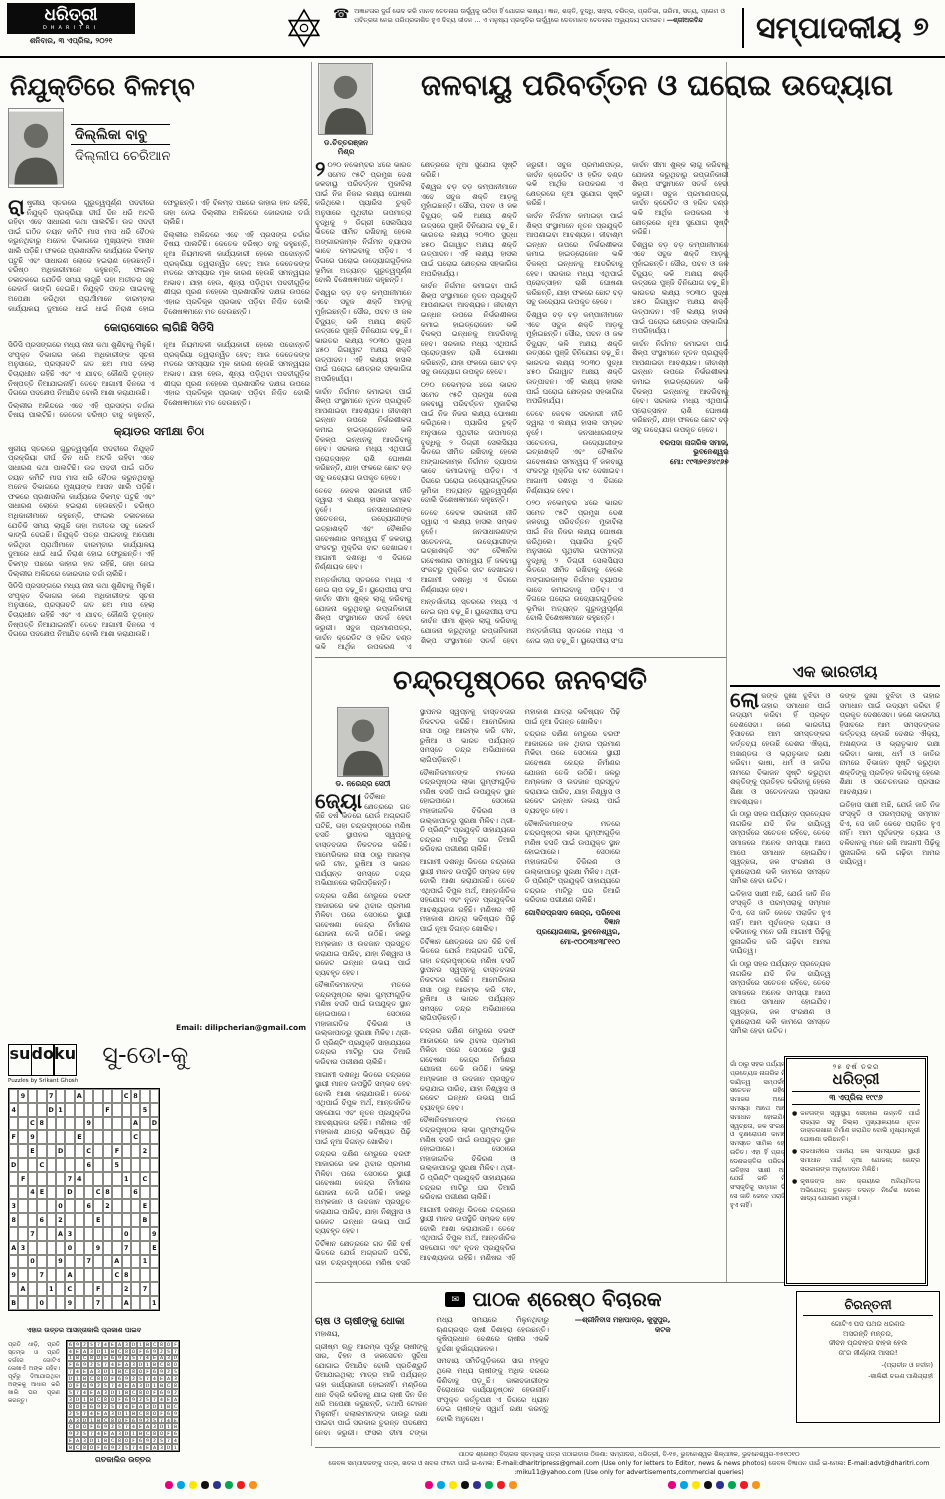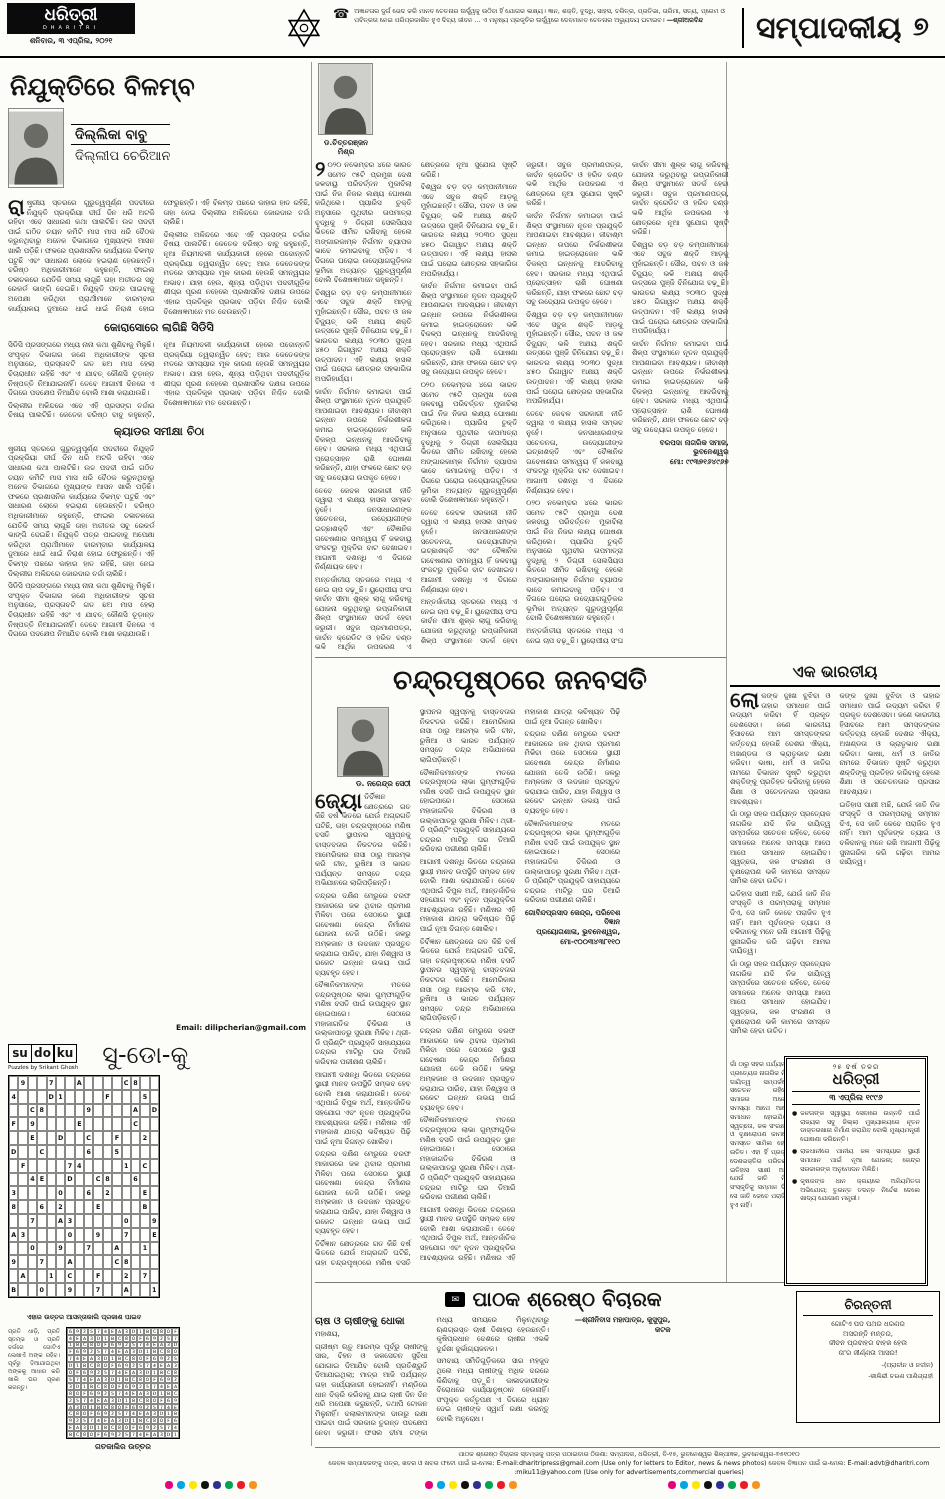--- a/index.html
+++ b/index.html
@@ -29,21 +29,21 @@
 
 
 .cols{column-gap:9px;column-fill:auto;overflow:hidden}
 .c2{column-count:2}.c4{column-count:4}.c6{column-count:6}
 .cols p{font-size:7.2px;line-height:9.6px;text-align:justify;margin-bottom:3px}
 .dropcap{float:left;font-size:21px;line-height:19px;font-weight:bold;padding-right:2px}
 .subhead{column-span:all;text-align:center;font-weight:bold;font-size:11px;margin:5px 0;line-height:14px}
 .letter-title{font-size:10px;font-weight:bold;margin-bottom:2px;line-height:12px}
 .sig{text-align:right;font-weight:bold;font-size:7.2px;line-height:9.6px}
 .flow-photo{width:52px;height:70px;margin:0 auto 2px;border:1px solid #888}
-.flow-byline{text-align:right;font-weight:bold;font-size:7.5px;margin-bottom:4px;line-height:9px}
+.flow-byline{text-align:center;font-weight:bold;font-size:7.5px;margin-bottom:4px;line-height:9px}
 .avatar{width:100%;height:100%;display:block}
 
 
 .left-article{position:absolute;left:8px;top:70px;width:302px;height:982px}
 .left-article h1{font-size:25px;font-weight:bold;line-height:30px;margin:2px 0 6px 2px}
 .author-row{display:flex;gap:7px;height:84px;margin-bottom:6px}
 .head-photo{width:56px;height:80px;border:1px solid #888;flex:0 0 auto}
 .byline-block{padding-top:16px}
 .kicker{font-size:13.5px;font-weight:bold;border-top:1px solid #000;border-bottom:1px solid #000;padding:1px 4px;line-height:17px}
 .author-name{font-size:13px;margin-top:3px;padding-left:4px}
@@ -86,21 +86,21 @@
 .letters{position:absolute;left:315px;top:1286px;width:477px;height:160px}
 .letters-head{display:flex;justify-content:center;align-items:center;gap:7px;height:26px}
 .mail-icon{width:20px;height:15px;background:#000;color:#fff;font-size:9px;line-height:15px;text-align:center;border-radius:2px}
 .letters-title{font-size:20px;font-weight:bold}
 .letters-body{height:128px;margin-top:3px}
 
 
 .sudoku{position:absolute;left:8px;top:1044px;width:302px;height:426px}
 .sud-head{display:flex;align-items:flex-start;gap:10px}
 .brand{display:flex}
-.brand span{display:block;width:24px;height:19px;border:1.5px solid #000;font-size:12px;font-weight:bold;text-align:center;line-height:17px;margin-right:-1.5px}
+.brand span{display:block;width:24px;height:32px;border:1.5px solid #000;font-size:16px;font-weight:bold;text-align:center;line-height:17px;margin-right:-1.5px}
 .credit{font-size:5.6px;margin-top:1px}
 .sud-title{font-size:24px;font-weight:normal;margin-left:14px;line-height:22px}
 .sgrid{display:grid;grid-template-columns:repeat(16,1fr);width:152px;border:1.5px solid #000;margin-top:5px;background:#fff}
 .sgrid span{border:0.5px solid #8a8a84;height:13.8px;display:flex;align-items:center;justify-content:center;font-size:6.4px;font-weight:bold}
 .sgrid.solution{width:114px;margin-top:0}
 .sgrid.solution span{height:6.9px;font-size:4.6px;font-weight:normal}
 .sud-cap{width:152px;text-align:center;font-size:6.6px;font-weight:bold;margin:15px 0 6px}
 .sud-lower{display:flex;gap:6px}
 .side-note{width:52px;font-size:5.8px;line-height:8px;text-align:justify}
 .sud-cap2{width:114px;margin-left:58px;text-align:center;font-size:7.5px;font-weight:bold;margin-top:3px}
@@ -174,20 +174,21 @@
   </section>
 
   <section class="climate">
     <div class="photo">
       <svg class="avatar" viewBox="0 0 40 54">
           <rect width="40" height="54" fill="#cfcfcb"></rect>
           <circle cx="20" cy="18" r="9" fill="#6b6b66"></circle>
           <path d="M4 54 Q4 34 20 34 Q36 34 36 54 Z" fill="#50504a"></path>
         </svg>
     </div>
+    <h1>ଜଳବାୟୁ ପରିବର୍ତ୍ତନ ଓ ଘରୋଇ ଉଦ୍ୟୋଗ</h1>
     <div class="byline">ଡ.ଚିତ୍ତରଞ୍ଜନ ମିଶ୍ର</div>
     <div class="climate-body cols c6">
         <p><span class="dropcap">୨</span>୦୨୦ ନଭେମ୍ବର ୪ରେ ଭାରତ ସମେତ ୯୫ଟି ପ୍ରମୁଖ ଦେଶ ଜଳବାୟୁ ପରିବର୍ତ୍ତନ ମୁକାବିଲା ପାଇଁ ନିଜ ନିଜର ଲକ୍ଷ୍ୟ ଘୋଷଣା କରିଥିଲେ। ପ୍ୟାରିସ ଚୁକ୍ତି ଅନୁସାରେ ପୃଥିବୀର ତାପମାତ୍ରା ବୃଦ୍ଧିକୁ ୨ ଡିଗ୍ରୀ ସେଲସିୟସ ଭିତରେ ସୀମିତ ରଖିବାକୁ ହେଲେ ଅଙ୍ଗାରକାମ୍ଳ ନିର୍ଗମନ ବ୍ୟାପକ ଭାବେ କମାଇବାକୁ ପଡ଼ିବ। ଏ ଦିଗରେ ଘରୋଇ ଉଦ୍ୟୋଗଗୁଡ଼ିକର ଭୂମିକା ଅତ୍ୟନ୍ତ ଗୁରୁତ୍ୱପୂର୍ଣ୍ଣ ବୋଲି ବିଶେଷଜ୍ଞମାନେ କହୁଛନ୍ତି।</p>
         <p>ବିଶ୍ୱର ବଡ଼ ବଡ଼ କମ୍ପାନୀମାନେ ଏବେ ସବୁଜ ଶକ୍ତି ଆଡ଼କୁ ମୁହାଁଇଛନ୍ତି। ସୌର, ପବନ ଓ ଜଳ ବିଦ୍ୟୁତ୍ ଭଳି ଅକ୍ଷୟ ଶକ୍ତି ଉତ୍ସରେ ପୁଞ୍ଜି ବିନିଯୋଗ ବଢ଼ୁଛି। ଭାରତର ଲକ୍ଷ୍ୟ ୨୦୩୦ ସୁଦ୍ଧା ୪୫୦ ଗିଗାୱାଟ ଅକ୍ଷୟ ଶକ୍ତି ଉତ୍ପାଦନ। ଏହି ଲକ୍ଷ୍ୟ ହାସଲ ପାଇଁ ଘରୋଇ କ୍ଷେତ୍ରର ସହଭାଗିତା ଅପରିହାର୍ଯ୍ୟ।</p>
         <p>କାର୍ବନ ନିର୍ଗମନ କମାଇବା ପାଇଁ ଶିଳ୍ପ ସଂସ୍ଥାମାନେ ନୂତନ ପ୍ରଯୁକ୍ତି ଆପଣାଇବା ଆବଶ୍ୟକ। ଜୀବାଶ୍ମ ଇନ୍ଧନ ଉପରେ ନିର୍ଭରଶୀଳତା କମାଇ ହାଇଡ୍ରୋଜେନ ଭଳି ବିକଳ୍ପ ଇନ୍ଧନକୁ ଆଦରିବାକୁ ହେବ। ସରକାର ମଧ୍ୟ ଏଥିପାଇଁ ପ୍ରୋତ୍ସାହନ ରାଶି ଘୋଷଣା କରିଛନ୍ତି, ଯାହା ଫଳରେ ଛୋଟ ବଡ଼ ସବୁ ଉଦ୍ୟୋଗ ଉପକୃତ ହେବେ।</p>
         <p>ତେବେ କେବଳ ସରକାରୀ ନୀତି ଦ୍ୱାରା ଏ ଲକ୍ଷ୍ୟ ହାସଲ ସମ୍ଭବ ନୁହେଁ। ଜନସାଧାରଣଙ୍କ ସଚେତନତା, ଉଦ୍ୟୋଗୀଙ୍କ ଇଚ୍ଛାଶକ୍ତି ଏବଂ ବୈଜ୍ଞାନିକ ଗବେଷଣାର ସମନ୍ୱୟ ହିଁ ଜଳବାୟୁ ସଂକଟରୁ ମୁକ୍ତିର ବାଟ ଦେଖାଇବ। ଆଗାମୀ ଦଶନ୍ଧି ଏ ଦିଗରେ ନିର୍ଣ୍ଣାୟକ ହେବ।</p>
         <p>ଅନ୍ତର୍ଜାତୀୟ ସ୍ତରରେ ମଧ୍ୟ ଏ ନେଇ ଚାପ ବଢ଼ୁଛି। ୟୁରୋପୀୟ ସଂଘ କାର୍ବନ ସୀମା ଶୁଳ୍କ ଲାଗୁ କରିବାକୁ ଯୋଜନା କରୁଥିବାରୁ ରପ୍ତାନିକାରୀ ଶିଳ୍ପ ସଂସ୍ଥାମାନେ ସତର୍କ ହେବା ଜରୁରୀ। ସବୁଜ ପ୍ରମାଣପତ୍ର, କାର୍ବନ କ୍ରେଡିଟ ଓ ହରିତ ବଣ୍ଡ ଭଳି ଆର୍ଥିକ ଉପକରଣ ଏ କ୍ଷେତ୍ରରେ ନୂଆ ସୁଯୋଗ ସୃଷ୍ଟି କରିଛି।</p>
         <p>ବିଶ୍ୱର ବଡ଼ ବଡ଼ କମ୍ପାନୀମାନେ ଏବେ ସବୁଜ ଶକ୍ତି ଆଡ଼କୁ ମୁହାଁଇଛନ୍ତି। ସୌର, ପବନ ଓ ଜଳ ବିଦ୍ୟୁତ୍ ଭଳି ଅକ୍ଷୟ ଶକ୍ତି ଉତ୍ସରେ ପୁଞ୍ଜି ବିନିଯୋଗ ବଢ଼ୁଛି। ଭାରତର ଲକ୍ଷ୍ୟ ୨୦୩୦ ସୁଦ୍ଧା ୪୫୦ ଗିଗାୱାଟ ଅକ୍ଷୟ ଶକ୍ତି ଉତ୍ପାଦନ। ଏହି ଲକ୍ଷ୍ୟ ହାସଲ ପାଇଁ ଘରୋଇ କ୍ଷେତ୍ରର ସହଭାଗିତା ଅପରିହାର୍ଯ୍ୟ।</p>
         <p>କାର୍ବନ ନିର୍ଗମନ କମାଇବା ପାଇଁ ଶିଳ୍ପ ସଂସ୍ଥାମାନେ ନୂତନ ପ୍ରଯୁକ୍ତି ଆପଣାଇବା ଆବଶ୍ୟକ। ଜୀବାଶ୍ମ ଇନ୍ଧନ ଉପରେ ନିର୍ଭରଶୀଳତା କମାଇ ହାଇଡ୍ରୋଜେନ ଭଳି ବିକଳ୍ପ ଇନ୍ଧନକୁ ଆଦରିବାକୁ ହେବ। ସରକାର ମଧ୍ୟ ଏଥିପାଇଁ ପ୍ରୋତ୍ସାହନ ରାଶି ଘୋଷଣା କରିଛନ୍ତି, ଯାହା ଫଳରେ ଛୋଟ ବଡ଼ ସବୁ ଉଦ୍ୟୋଗ ଉପକୃତ ହେବେ।</p>
         <p>୦୨୦ ନଭେମ୍ବର ୪ରେ ଭାରତ ସମେତ ୯୫ଟି ପ୍ରମୁଖ ଦେଶ ଜଳବାୟୁ ପରିବର୍ତ୍ତନ ମୁକାବିଲା ପାଇଁ ନିଜ ନିଜର ଲକ୍ଷ୍ୟ ଘୋଷଣା କରିଥିଲେ। ପ୍ୟାରିସ ଚୁକ୍ତି ଅନୁସାରେ ପୃଥିବୀର ତାପମାତ୍ରା ବୃଦ୍ଧିକୁ ୨ ଡିଗ୍ରୀ ସେଲସିୟସ ଭିତରେ ସୀମିତ ରଖିବାକୁ ହେଲେ ଅଙ୍ଗାରକାମ୍ଳ ନିର୍ଗମନ ବ୍ୟାପକ ଭାବେ କମାଇବାକୁ ପଡ଼ିବ। ଏ ଦିଗରେ ଘରୋଇ ଉଦ୍ୟୋଗଗୁଡ଼ିକର ଭୂମିକା ଅତ୍ୟନ୍ତ ଗୁରୁତ୍ୱପୂର୍ଣ୍ଣ ବୋଲି ବିଶେଷଜ୍ଞମାନେ କହୁଛନ୍ତି।</p>

